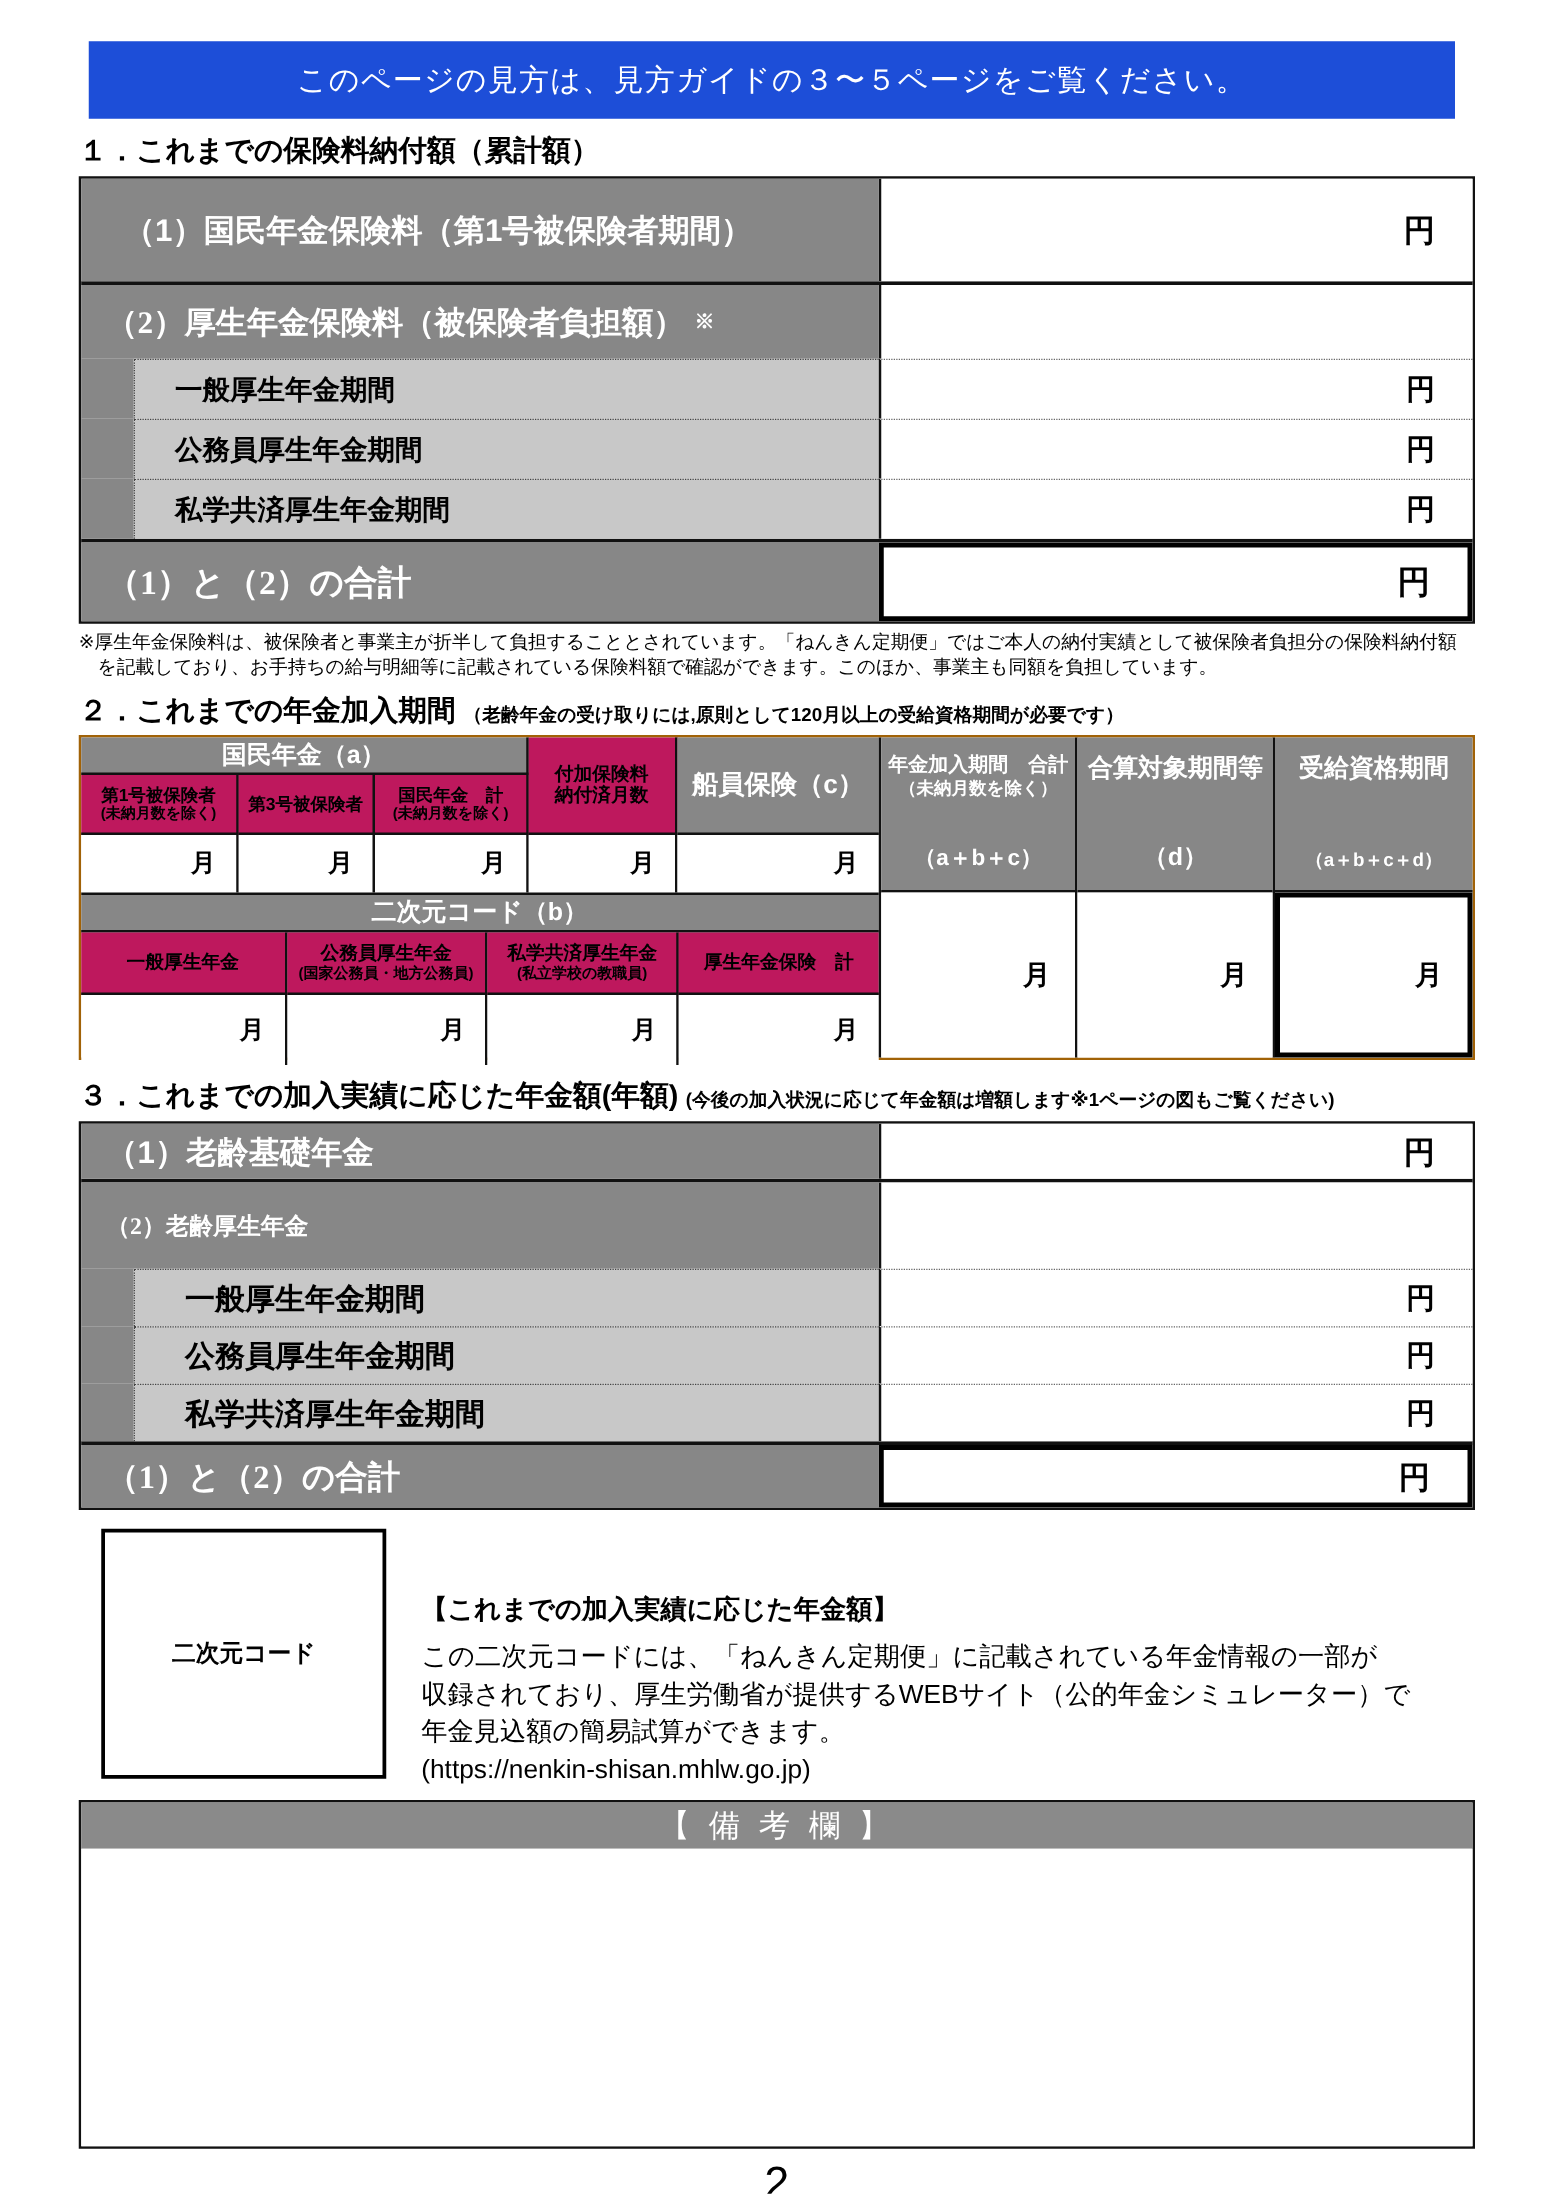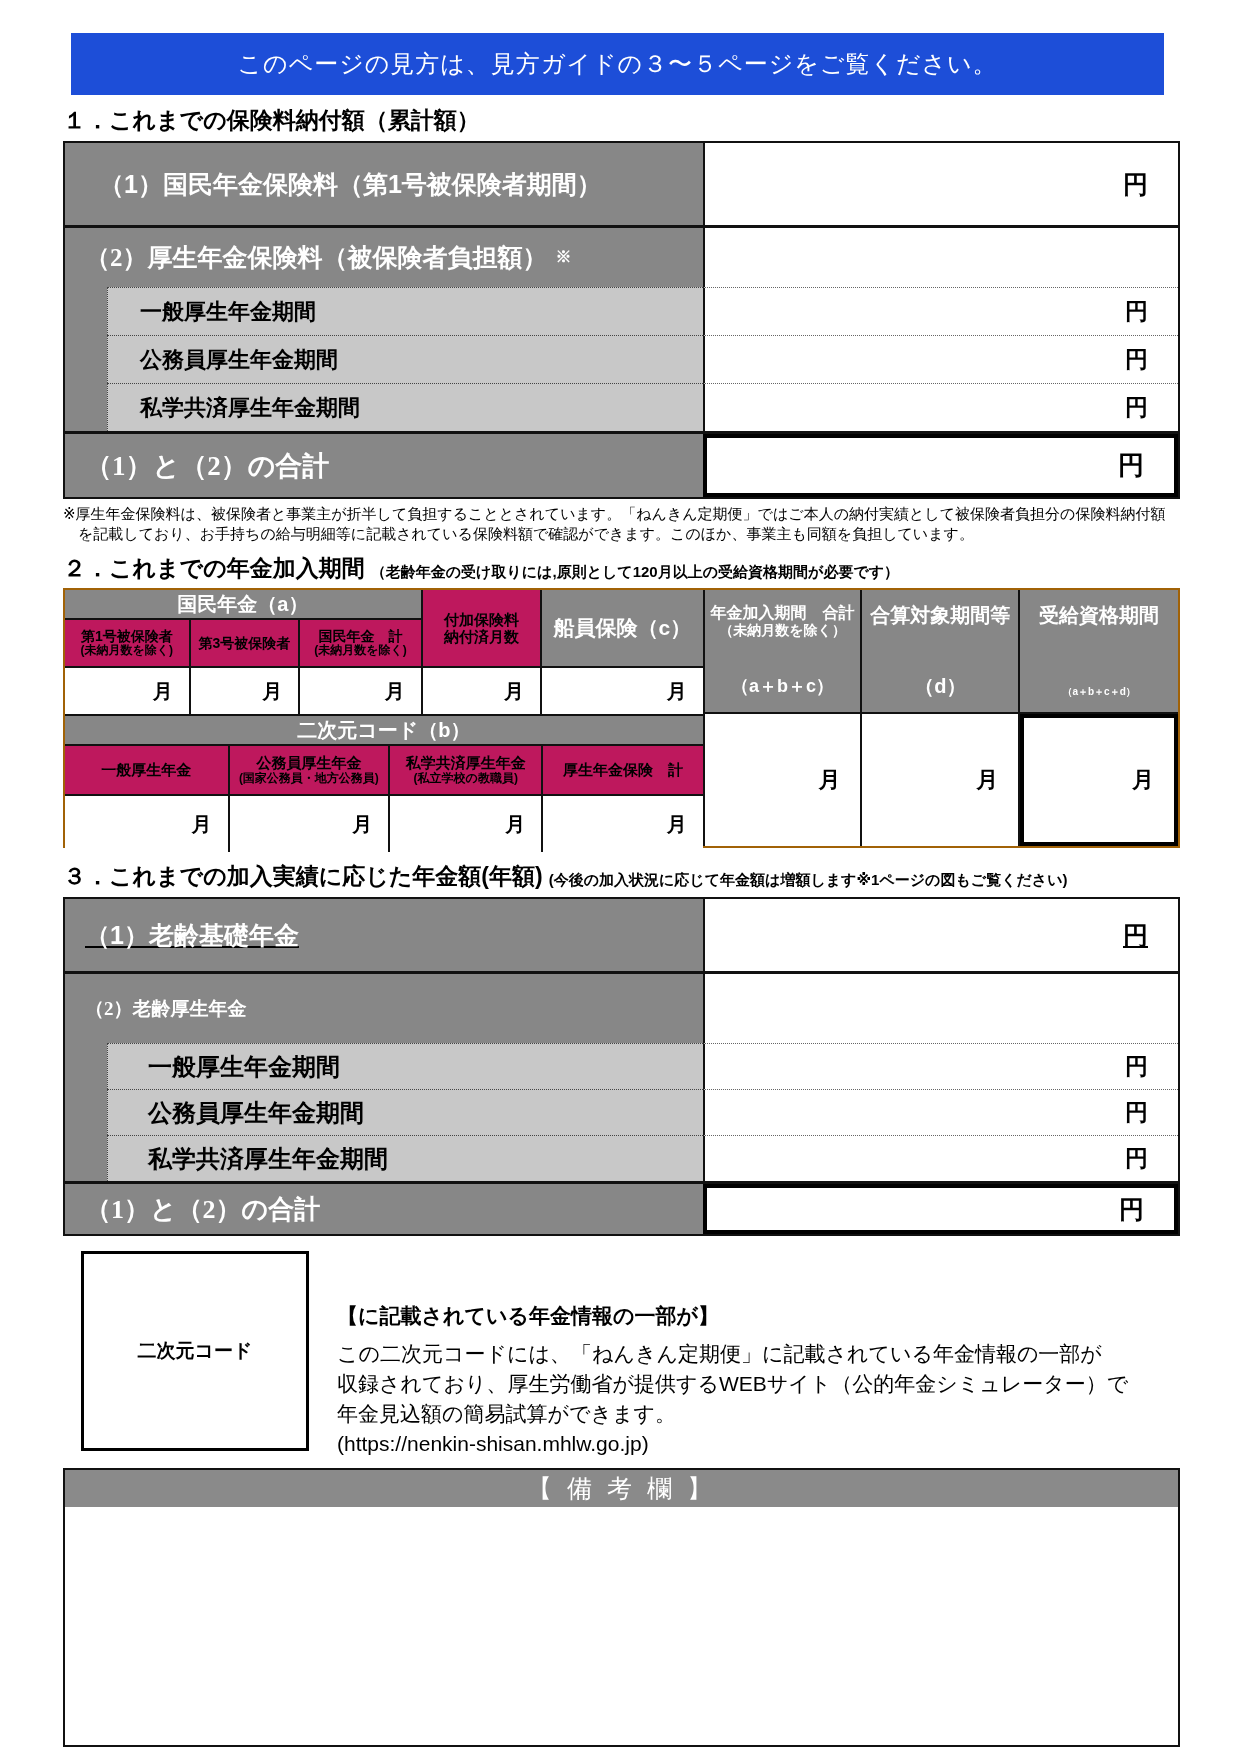--- a/index.html
+++ b/index.html
@@ -32,21 +32,21 @@
     display:flex; align-items:center; padding-left:32px;
     border-top:1px dotted #444; border-left:1px dotted #444; }
   .dot-top { border-top:1px dotted #666; }
   .pval-total { border:4px solid #000 !important; }
 
   .s1 .r-main { height:82px; } .s1 .r-main .plbl{font-size:25px;padding-left:34px;} .s1 .r-main .pval{font-size:25px;}
   .s1 .r-h2 { height:62px; } .s1 .r-h2 .plbl{font-size:25px;}
   .s1 .r-sub { height:48px; } .s1 .r-sub .sublbl{font-size:22px;} .s1 .r-sub .pval{font-size:23px;}
   .s1 .r-tot { height:66px; } .s1 .r-tot .plbl{font-size:27px;} .s1 .r-tot .pval{font-size:26px;}
 
-  .s3 .r-main { height:72px;text-decoration:underline; } .s3 .r-main .plbl{font-size:25px;} .s3 .r-main .pval{font-size:25px;}
+  .s3 .r-main { height:44px; } .s3 .r-main .plbl{font-size:25px;} .s3 .r-main .pval{font-size:25px;}
   .s3 .r-h2 { height:72px; } .s3 .r-h2 .plbl{font-size:19px;}
   .s3 .r-sub { height:46px; } .s3 .r-sub .sublbl{font-size:24px; padding-left:40px;} .s3 .r-sub .pval{font-size:23px;}
   .s3 .r-tot { height:53px; } .s3 .r-tot .plbl{font-size:26px;} .s3 .r-tot .pval{font-size:25px;}
 
   .note-mark { font-size:16px; vertical-align:super; margin-left:8px; }
 
   .footnote { margin-top:5px; font-size:15px; line-height:1.3;
     padding-left:1em; text-indent:-1em; }
 
   
@@ -247,21 +247,21 @@
           <span style="font-size:20px;">合算対象期間等</span>
           <span class="r-formula" style="font-size:20px;">（d）</span>
         </div>
         <div class="r-val">
           <span>月</span>
         </div>
       </div>
       <div class="r-col">
         <div class="r-head">
           <span style="font-size:20px;">受給資格期間</span>
-          <span class="r-formula" style="font-size:10px;">（a＋b＋c＋d）</span>
+          <span class="r-formula" style="font-size:15px;">（a＋b＋c＋d）</span>
         </div>
         <div class="r-val thick">
           <span>月</span>
         </div>
       </div>
     </div>
   </div>
 
   <div class="sec-title-row" style="margin-top:13px;">
     <div class="sec-title">３．これまでの加入実績に応じた年金額(年額)</div>
@@ -312,21 +312,21 @@
         <span>円</span>
       </div>
     </div>
   </div>
 
   <div class="qr-wrap">
     <div class="qr-box">
       <span>二次元コード</span>
     </div>
     <div class="qr-text">
-      <div class="qr-head">【に記載されている年金情報の一部が】</div>
+      <div class="qr-head">【これまでの加入実績に応じた年金額】</div>
       <div>この二次元コードには、「ねんきん定期便」に記載されている年金情報の一部が</div>
       <div>収録されており、厚生労働省が提供するWEBサイト（公的年金シミュレーター）で</div>
       <div>年金見込額の簡易試算ができます。</div>
       <div>(https://nenkin-shisan.mhlw.go.jp)</div>
     </div>
   </div>
 
   <div class="remarks">
     <div class="remarks-head">【 備 考 欄 】</div>
     <div class="remarks-body"></div>

